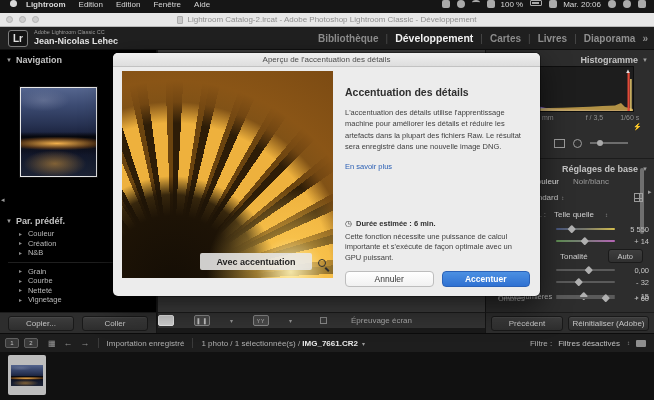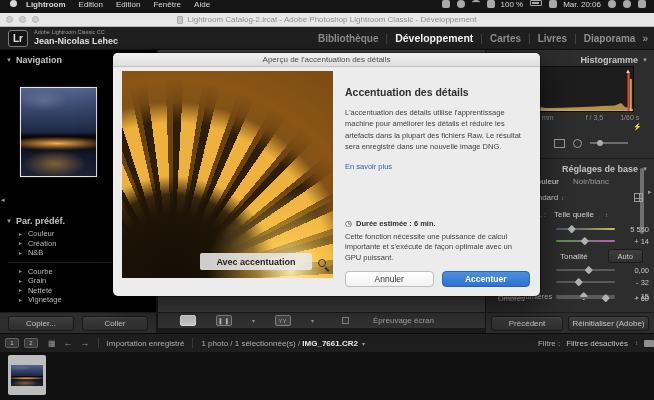--- a/index.html
+++ b/index.html
@@ -58,21 +58,21 @@
   .presets-head{position:absolute;left:0;top:164px;width:100%;}
   .preset-list{position:absolute;left:0;top:179px;width:100%;}
   .preset{display:flex;align-items:center;height:9.5px;padding-left:18px;font-size:7.5px;color:#b9b9b9;}
   .preset .tri{font-size:5px;color:#8a8a8a;margin-right:5px;}
   .pdivider{height:1px;background:#1f1f1f;margin:4px 8px;}
   
   .lrbtn{display:flex;align-items:center;justify-content:center;background:linear-gradient(#3d3d3d,#2e2e2e);border:1px solid #191919;border-radius:3px;color:#c6c6c6;font-size:8px;height:15px;box-shadow:0 1px 0 rgba(255,255,255,.05) inset;}
   
   .footer-left{position:absolute;left:0;top:312px;width:157px;height:21px;background:#2d2d2d;border-right:1px solid #151515;border-top:1px solid #1c1c1c;display:flex;align-items:center;gap:8px;padding:0 8px;}
   .footer-left .lrbtn{flex:1;}
-  .toolbar{position:absolute;left:158px;top:312px;width:327px;height:16px;background:#333333;border-top:1px solid #1c1c1c;display:flex;align-items:center;padding-left:22px;gap:20px;}
+  .toolbar{position:absolute;left:158px;top:312px;width:327px;height:16px;background:#333333;border-top:1px solid #1c1c1c;display:flex;align-items:center;gap:20px;}
   .vico{height:11px;width:16px;border:1px solid #8a8a8a;border-radius:2px;background:#555;}
   .vico.sel{background:#cfcfcf;border-color:#e6e6e6;}
   .vico.pair{display:flex;align-items:center;justify-content:center;font-size:5px;color:#c4c4c4;letter-spacing:1px;background:#4a4a4a;}
   .tb-caret{font-size:6px;color:#9a9a9a;}
   .tb-check{width:7px;height:7px;border:1px solid #8a8a8a;background:#3a3a3a;margin-left:8px;}
   .tb-label{font-size:8px;color:#ababab;margin-left:4px;}
   .footer-right{position:absolute;left:485px;top:312px;width:169px;height:21px;background:#2d2d2d;border-left:1px solid #151515;border-top:1px solid #1c1c1c;display:flex;align-items:center;gap:5px;padding:0 5px;}
   .footer-right .lrbtn.b1{width:72px;}
   .footer-right .lrbtn.b2{flex:1;}
   
@@ -112,21 +112,21 @@
   .rp-scroll{position:absolute;right:10px;top:118px;width:4px;height:66px;background:#a5a5a5;opacity:.55;border-radius:2px;}
   .edge-arrow{position:absolute;font-size:7px;color:#9a9a9a;z-index:5;}
   
   .fs-bar{position:absolute;left:0;top:333px;width:654px;height:19px;background:#1e1e1e;border-top:1px solid #0c0c0c;display:flex;align-items:center;font-size:8px;color:#aeaeae;}
   .mon-btn{width:14px;height:10px;border:1px solid #5f5f5f;border-radius:2px;background:#383838;color:#c4c4c4;font-size:6px;display:flex;align-items:center;justify-content:center;margin-left:5px;}
   .fs-grid{margin-left:10px;color:#9a9a9a;font-size:8px;}
   .fs-arrow{margin-left:8px;color:#8f8f8f;font-size:9px;}
   .fs-sep{width:1px;height:10px;background:#3a3a3a;margin:0 8px;}
   .fs-path .file{color:#e8e8e8;font-weight:bold;}
   .fs-caret{font-size:6px;color:#9a9a9a;margin-left:4px;}
-  .fs-right{margin-left:auto;display:flex;align-items:center;margin-right:0;gap:6px;}
+  .fs-right{margin-left:auto;display:flex;align-items:center;margin-right:8px;gap:6px;}
   .filter-dd{display:flex;align-items:center;gap:4px;color:#c0c0c0;}
   .filter-toggle{width:10px;height:7px;background:#8f8f8f;border-radius:1px;}
   .filmstrip{position:absolute;left:0;top:352px;width:654px;height:48px;background:#111111;}
   .fs-cell{position:absolute;left:8px;top:3px;width:38px;height:40px;background:#bdbdbd;border-radius:2px;display:flex;align-items:center;justify-content:center;}
   .fs-photo{width:32px;height:21px;}
   
   .dialog{position:absolute;left:113px;top:53px;width:427px;height:243px;background:#ececec;border-radius:5px;box-shadow:0 10px 30px rgba(0,0,0,.6),0 0 0 1px rgba(0,0,0,.35);z-index:50;overflow:hidden;}
   .dlg-titlebar{height:14px;background:linear-gradient(#f0f0f0,#dedede);border-bottom:1px solid #c2c2c2;display:flex;align-items:center;justify-content:center;font-size:8px;color:#4c4c4c;}
   .dlg-body{display:flex;padding:4px 10px 9px 9px;gap:12px;height:229px;}
   .enhance-preview{position:relative;width:211px;height:207px;flex:none;
@@ -230,25 +230,25 @@
           <span class="tri">►</span>
           <span>Création</span>
         </div>
       <div class="preset">
           <span class="tri">►</span>
           <span>N&amp;B</span>
         </div>
       <div class="pdivider"></div>
       <div class="preset">
           <span class="tri">►</span>
+          <span>Grain</span>
+        </div>
+      <div class="preset">
+          <span class="tri">►</span>
           <span>Courbe</span>
-        </div>
-      <div class="preset">
-          <span class="tri">►</span>
-          <span>Grain</span>
         </div>
       <div class="preset">
           <span class="tri">►</span>
           <span>Netteté</span>
         </div>
       <div class="preset">
           <span class="tri">►</span>
           <span>Vignetage</span>
         </div>
     </div>

